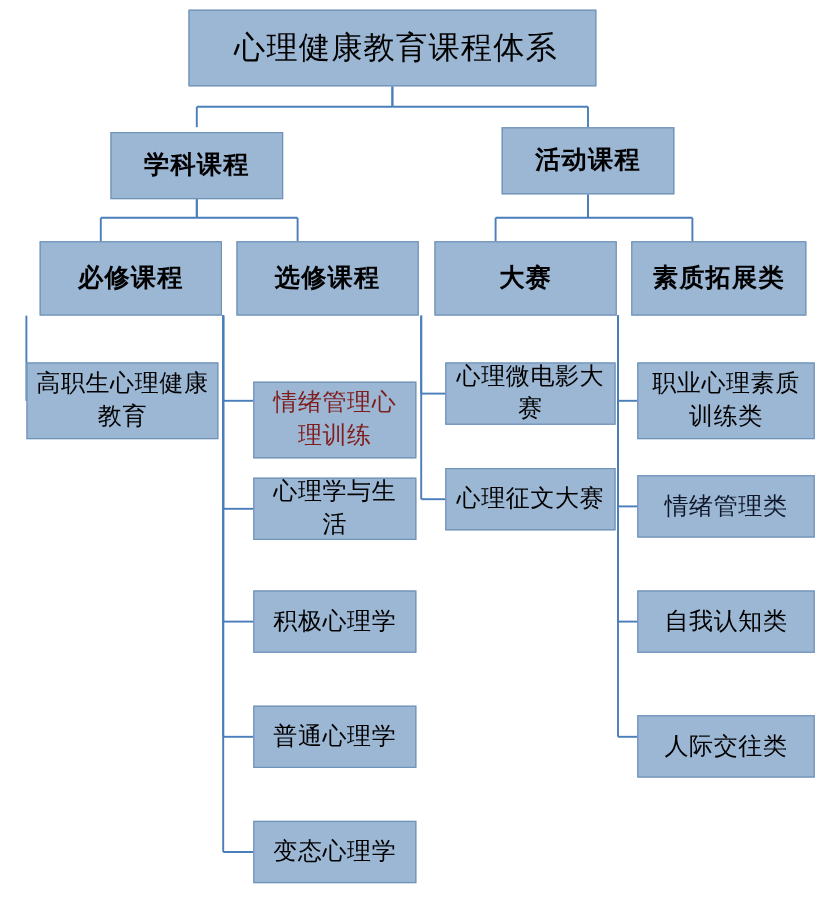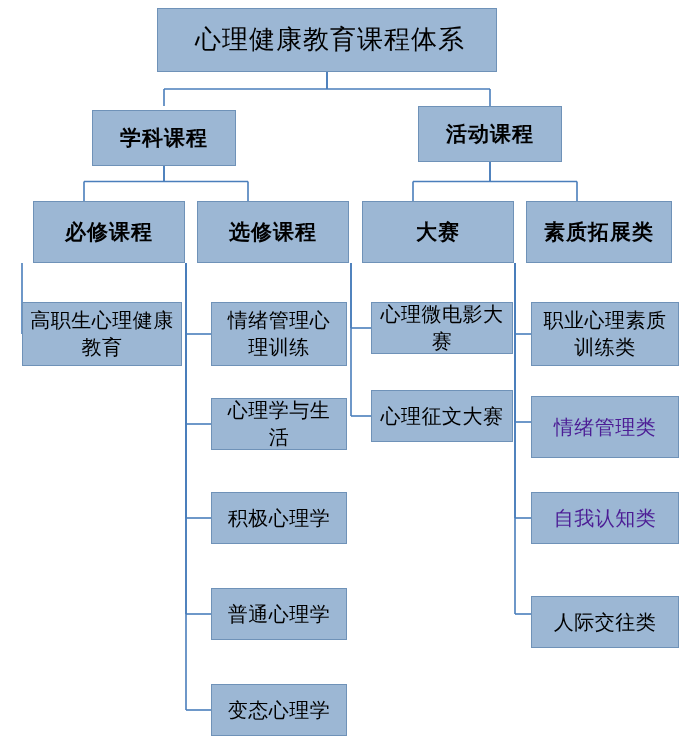--- a/index.html
+++ b/index.html
@@ -127,21 +127,21 @@
       </div>
       <div class="node level2" style="left: 337px; top: 201px; width: 152px; height: 62px; background: rgb(156, 183, 212); border-color: rgb(111, 146, 184); color: rgb(0, 0, 0);">
         <span>大赛</span>
       </div>
       <div class="node level2" style="left: 501px; top: 201px; width: 146px; height: 62px; background: rgb(156, 183, 212); border-color: rgb(111, 146, 184); color: rgb(0, 0, 0);">
         <span>素质拓展类</span>
       </div>
       <div class="node level3" style="left: 22px; top: 302px; width: 160px; height: 64px; background: rgb(156, 183, 212); border-color: rgb(111, 146, 184); color: rgb(0, 0, 0);">
         <span>高职生心理健康教育</span>
       </div>
-      <div class="node level3" style="left: 211px; top: 302px; width: 136px; height: 64px; background: rgb(156, 183, 212); border-color: rgb(111, 146, 184); color: #000000;">
+      <div class="node level3" style="left: 211px; top: 318px; width: 136px; height: 64px; background: rgb(156, 183, 212); border-color: rgb(111, 146, 184); color: #7f1d1d;">
         <span>情绪管理心理训练</span>
       </div>
       <div class="node level3" style="left: 211px; top: 398px; width: 136px; height: 52px; background: rgb(156, 183, 212); border-color: rgb(111, 146, 184); color: rgb(0, 0, 0);">
         <span>心理学与生活</span>
       </div>
       <div class="node level3" style="left: 211px; top: 492px; width: 136px; height: 52px; background: rgb(156, 183, 212); border-color: rgb(111, 146, 184); color: rgb(0, 0, 0);">
         <span>积极心理学</span>
       </div>
       <div class="node level3" style="left: 211px; top: 588px; width: 136px; height: 52px; background: rgb(156, 183, 212); border-color: rgb(111, 146, 184); color: rgb(0, 0, 0);">
         <span>普通心理学</span>
@@ -151,23 +151,23 @@
       </div>
       <div class="node level3" style="left: 371px; top: 302px; width: 142px; height: 52px; background: rgb(156, 183, 212); border-color: rgb(111, 146, 184); color: rgb(0, 0, 0);">
         <span>心理微电影大赛</span>
       </div>
       <div class="node level3" style="left: 371px; top: 390px; width: 142px; height: 52px; background: rgb(156, 183, 212); border-color: rgb(111, 146, 184); color: rgb(0, 0, 0);">
         <span>心理征文大赛</span>
       </div>
       <div class="node level3" style="left: 531px; top: 302px; width: 148px; height: 64px; background: rgb(156, 183, 212); border-color: rgb(111, 146, 184); color: rgb(0, 0, 0);">
         <span>职业心理素质训练类</span>
       </div>
-      <div class="node level3" style="left: 531px; top: 396px; width: 148px; height: 62px; background: rgb(156, 183, 212); border-color: rgb(111, 146, 184); color: #4c1d95;">
+      <div class="node level3" style="left: 531px; top: 396px; width: 148px; height: 52px; background: rgb(156, 183, 212); border-color: rgb(111, 146, 184); color: #0f172a;">
         <span>情绪管理类</span>
       </div>
-      <div class="node level3" style="left: 531px; top: 492px; width: 148px; height: 52px; background: rgb(156, 183, 212); border-color: rgb(111, 146, 184); color: #4c1d95;">
+      <div class="node level3" style="left: 531px; top: 492px; width: 148px; height: 52px; background: rgb(156, 183, 212); border-color: rgb(111, 146, 184); color: #000000;">
         <span>自我认知类</span>
       </div>
       <div class="node level3" style="left: 531px; top: 596px; width: 148px; height: 52px; background: rgb(156, 183, 212); border-color: rgb(111, 146, 184); color: rgb(0, 0, 0);">
         <span>人际交往类</span>
       </div>
     </div>
 </div>
 
 </body></html>

